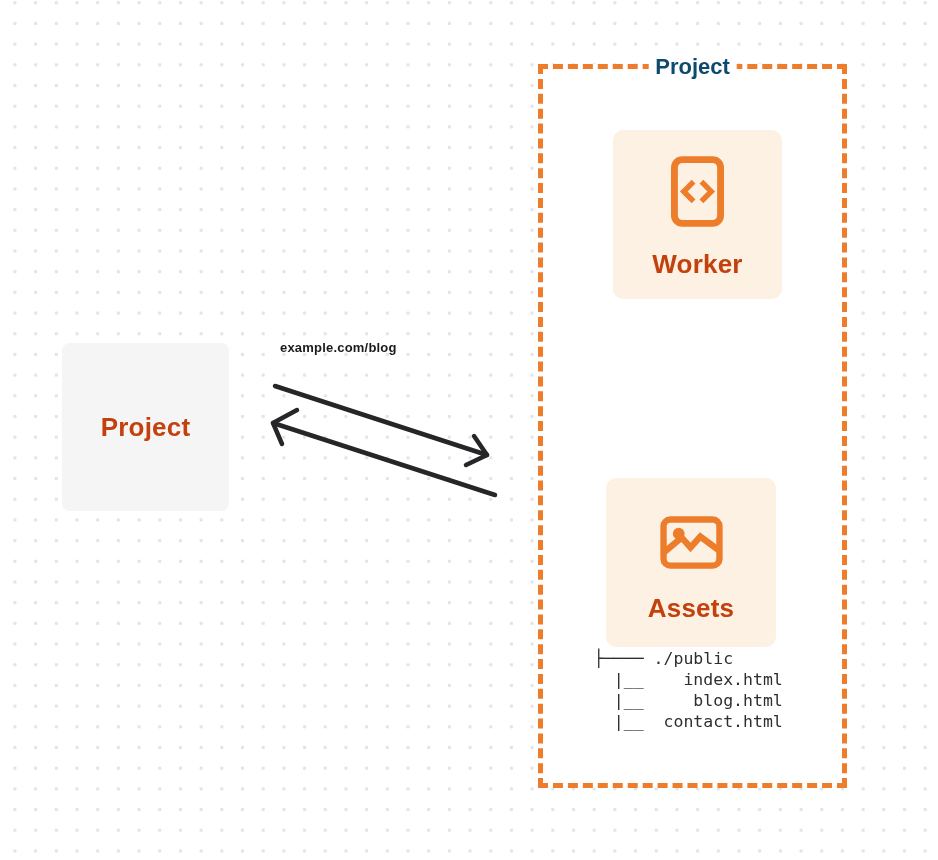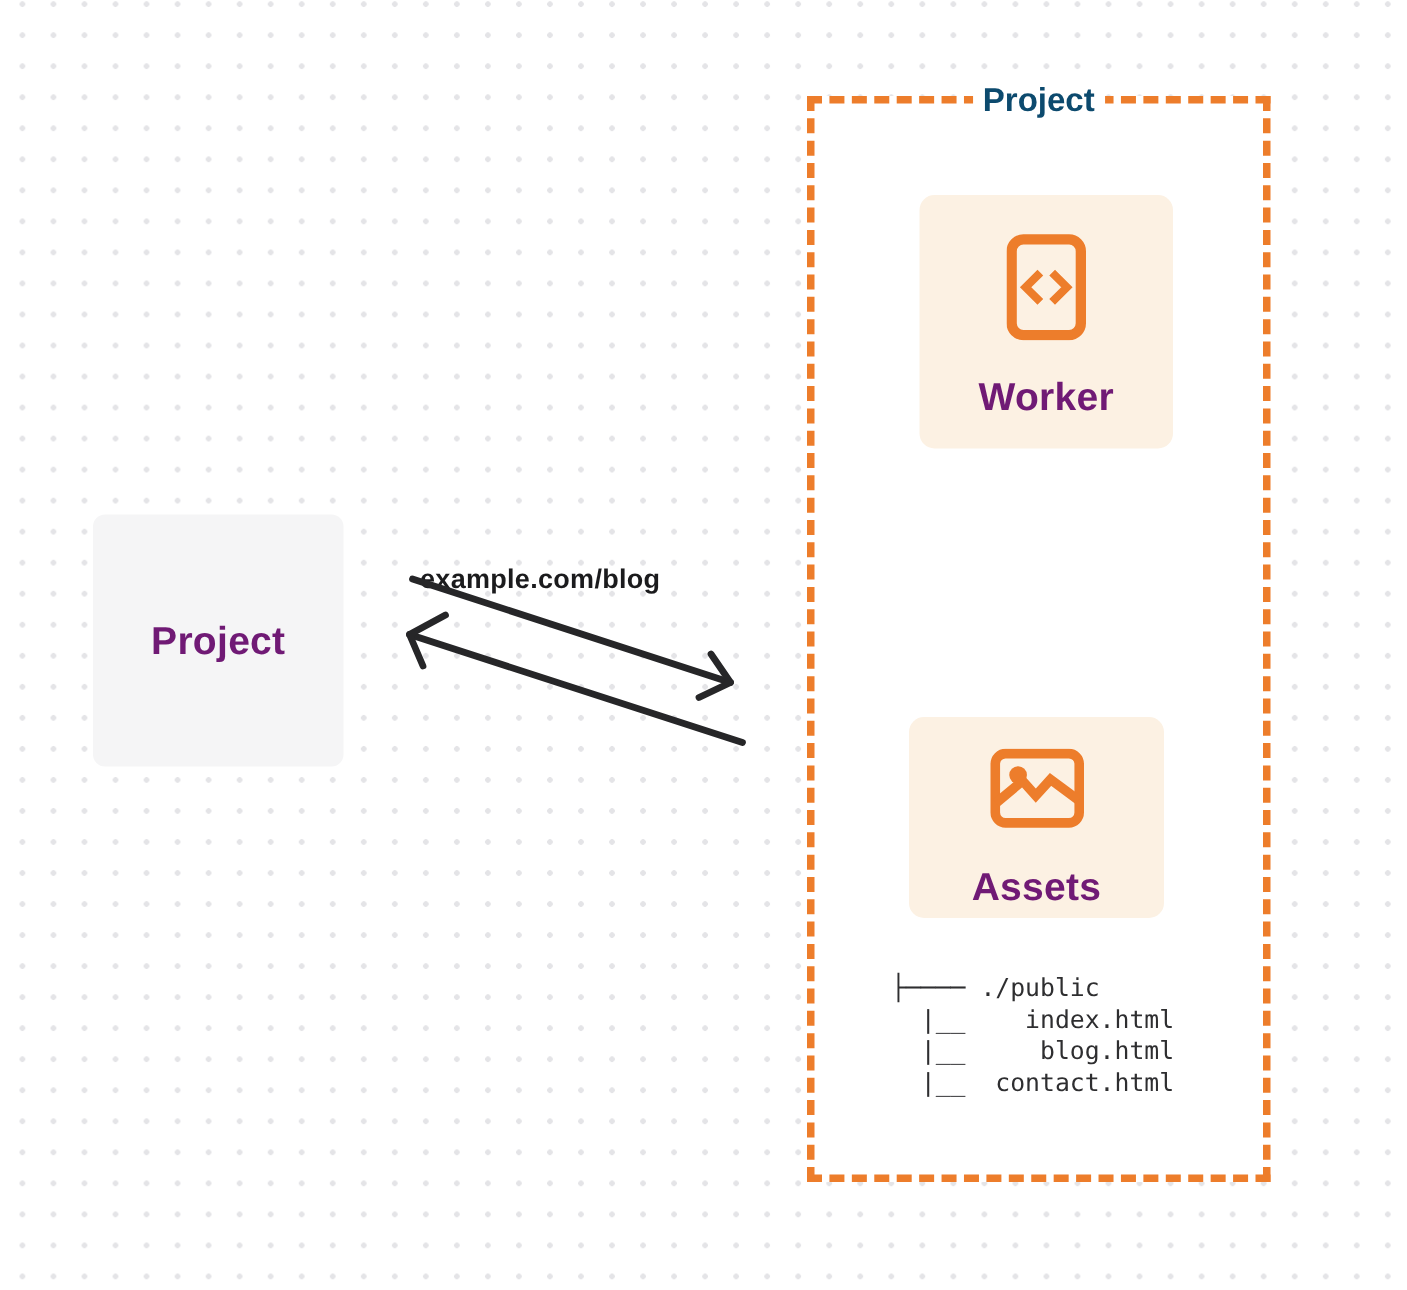--- a/index.html
+++ b/index.html
@@ -13,27 +13,27 @@
   }
   .abs{position:absolute;}
 
   
   .client-box{
     left:62px;top:343px;width:167px;height:168px;
     background:#f5f5f6;border-radius:8px;
     display:flex;align-items:center;justify-content:center;
   }
   .node-label{
-    font-weight:bold;font-size:26px;color:#701a75;letter-spacing:.2px;
+    font-weight:bold;font-size:26px;color:#c2410c;letter-spacing:.2px;
   }
 
   
   .request-label{
     left:280px;top:340px;
-    font-weight:bold;font-size:18px;color:#1b1b1d;letter-spacing:.2px;margin-top:36px;
+    font-weight:bold;font-size:13px;color:#1b1b1d;letter-spacing:.2px;
   }
 
   
   .arrows{left:0;top:0;pointer-events:none;}
 
   
   .project-box{
     left:538px;top:64px;width:309px;height:724px;
     box-sizing:border-box;
     border:5px dashed #ed7d2b;
@@ -47,21 +47,21 @@
   }
 
   
   .card{
     position:absolute;
     background:#fcf1e3;border-radius:10px;
     display:flex;flex-direction:column;align-items:center;justify-content:center;
     box-sizing:border-box;
   }
   .worker-card{left:70px;top:61px;width:169px;height:169px;gap:22px;padding-top:6px;}
-  .assets-card{left:63px;top:409px;width:170px;height:134px;gap:24px;padding-top:14px;}
+  .assets-card{left:63px;top:409px;width:170px;height:169px;gap:24px;padding-top:14px;}
   .card .node-label{line-height:30px;}
 
   
   .file-tree{
     position:absolute;left:51px;top:579px;margin:0;
     font-family:"DejaVu Sans Mono","Liberation Mono",monospace;
     font-size:16.5px;line-height:21px;color:#2e2e30;
     white-space:pre;
   }
 </style>

